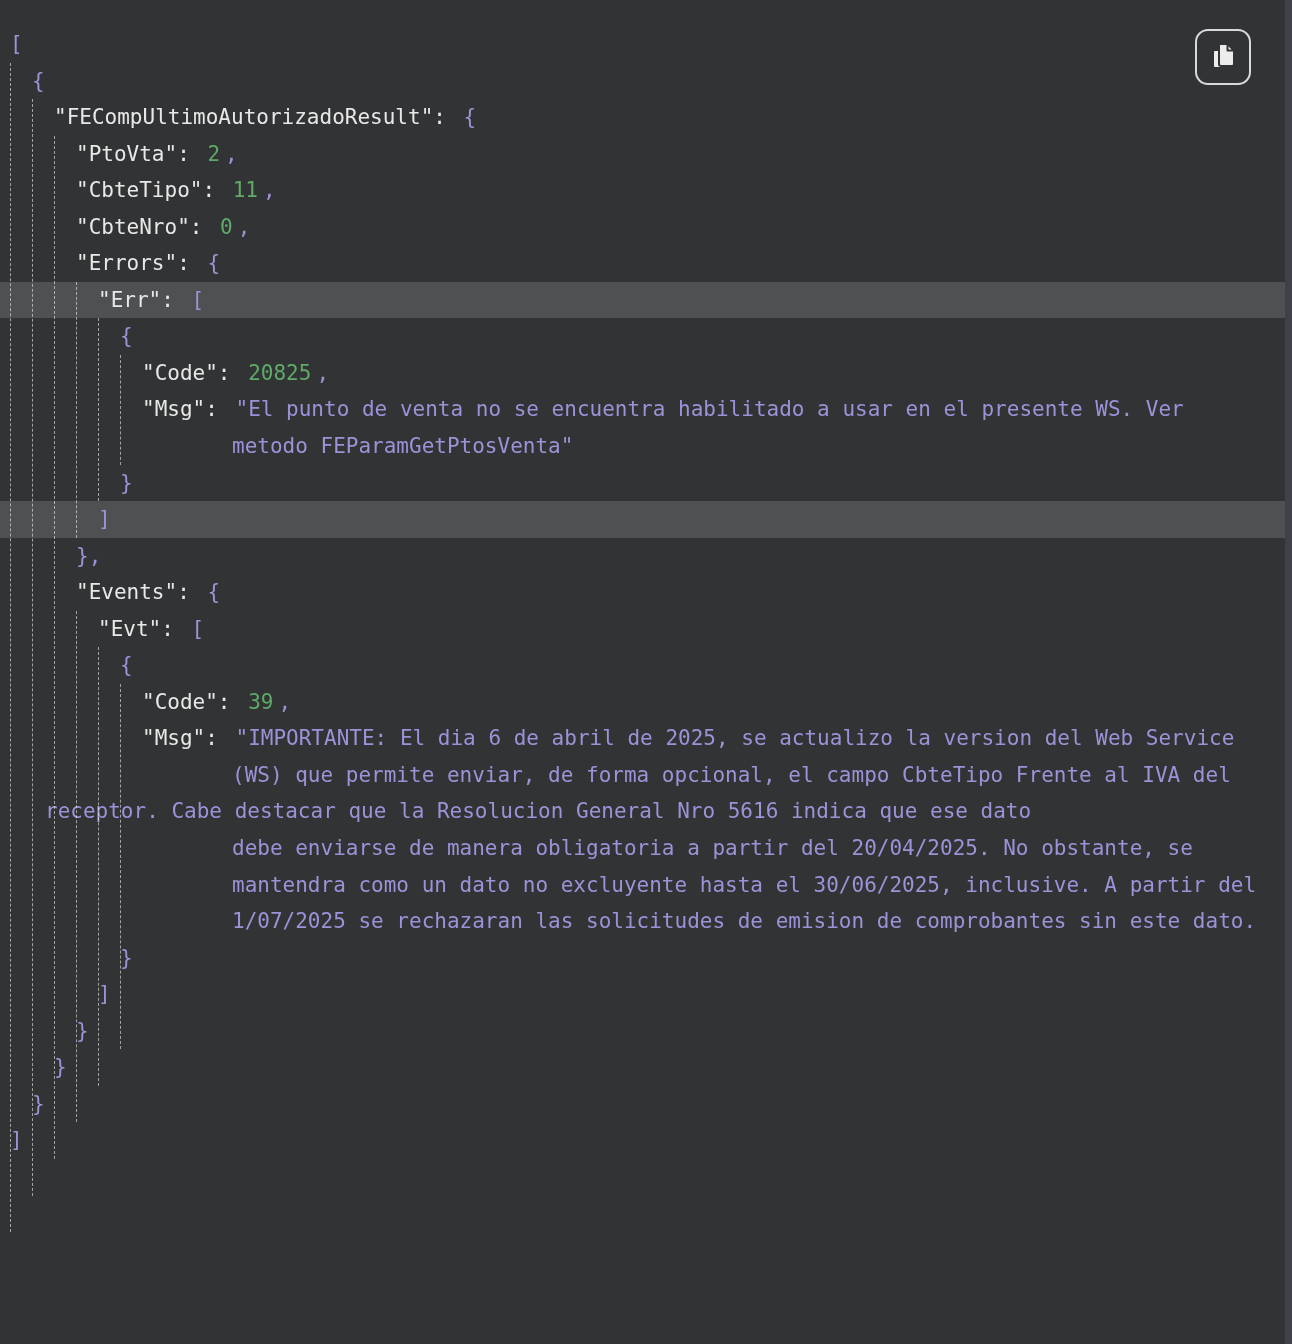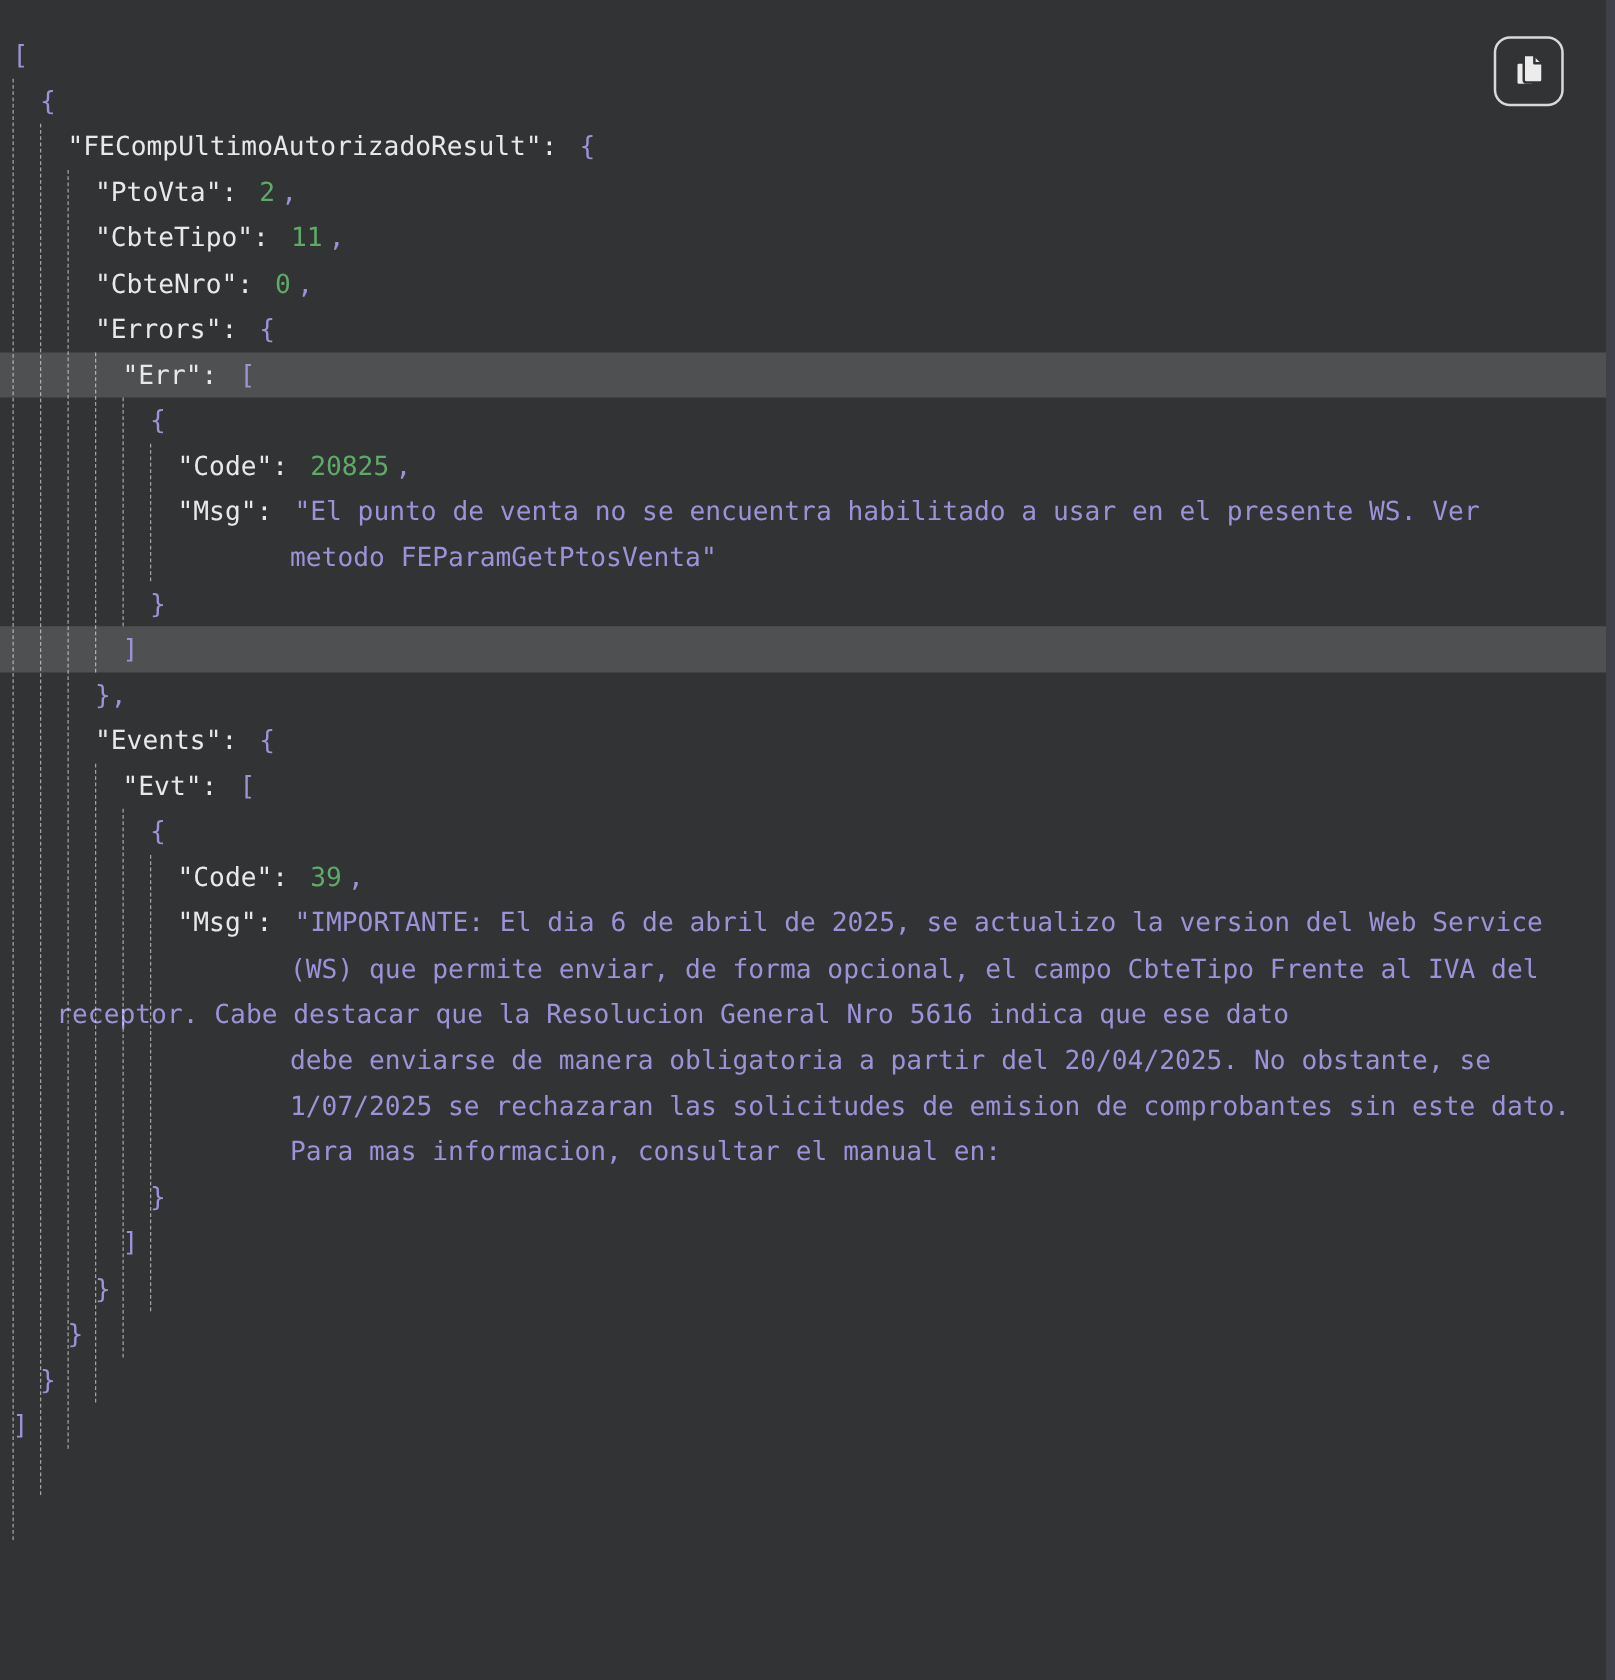--- a/index.html
+++ b/index.html
@@ -87,22 +87,22 @@
       <div class="line hl" style="padding-left: 98px;"><span class="seg-punct">]</span></div>
       <div class="line" style="padding-left: 76px;"><span class="seg-punct">},</span></div>
       <div class="line" style="padding-left: 76px;"><span class="seg-key">"Events": </span><span class="seg-punct gap">{</span></div>
       <div class="line" style="padding-left: 98px;"><span class="seg-key">"Evt": </span><span class="seg-punct gap">[</span></div>
       <div class="line" style="padding-left: 120px;"><span class="seg-punct">{</span></div>
       <div class="line" style="padding-left: 142px;"><span class="seg-key">"Code": </span><span class="seg-number gap">39</span><span class="seg-punct gap">,</span></div>
       <div class="line" style="padding-left: 142px;"><span class="seg-key">"Msg": </span><span class="seg-string gap">"IMPORTANTE: El dia 6 de abril de 2025, se actualizo la version del Web Service</span></div>
       <div class="line" style="padding-left: 232px;"><span class="seg-string">(WS) que permite enviar, de forma opcional, el campo CbteTipo Frente al IVA del</span></div>
       <div class="line" style=" margin-left: 45px;"><span class="seg-string">receptor. Cabe destacar que la Resolucion General Nro 5616 indica que ese dato</span></div>
       <div class="line" style="padding-left: 232px;"><span class="seg-string">debe enviarse de manera obligatoria a partir del 20/04/2025. No obstante, se</span></div>
+      <div class="line" style="padding-left: 232px;"><span class="seg-string">mantendra como un dato no excluyente hasta el 30/06/2025, inclusive. A partir del</span></div>
       <div class="line" style="padding-left: 232px;"><span class="seg-string">1/07/2025 se rechazaran las solicitudes de emision de comprobantes sin este dato.</span></div>
-      <div class="line" style="padding-left: 232px;"><span class="seg-string">Para mas informacion, consultar el manual en:</span></div>
       <div class="line" style="padding-left: 120px;"><span class="seg-punct">}</span></div>
       <div class="line" style="padding-left: 98px;"><span class="seg-punct">]</span></div>
       <div class="line" style="padding-left: 76px;"><span class="seg-punct">}</span></div>
       <div class="line" style="padding-left: 54px;"><span class="seg-punct">}</span></div>
       <div class="line" style="padding-left: 32px;"><span class="seg-punct">}</span></div>
       <div class="line" style="padding-left: 10px;"><span class="seg-punct">]</span></div>
     </div>
 
   <button id="copy-btn">
     <span style="display:flex;">

